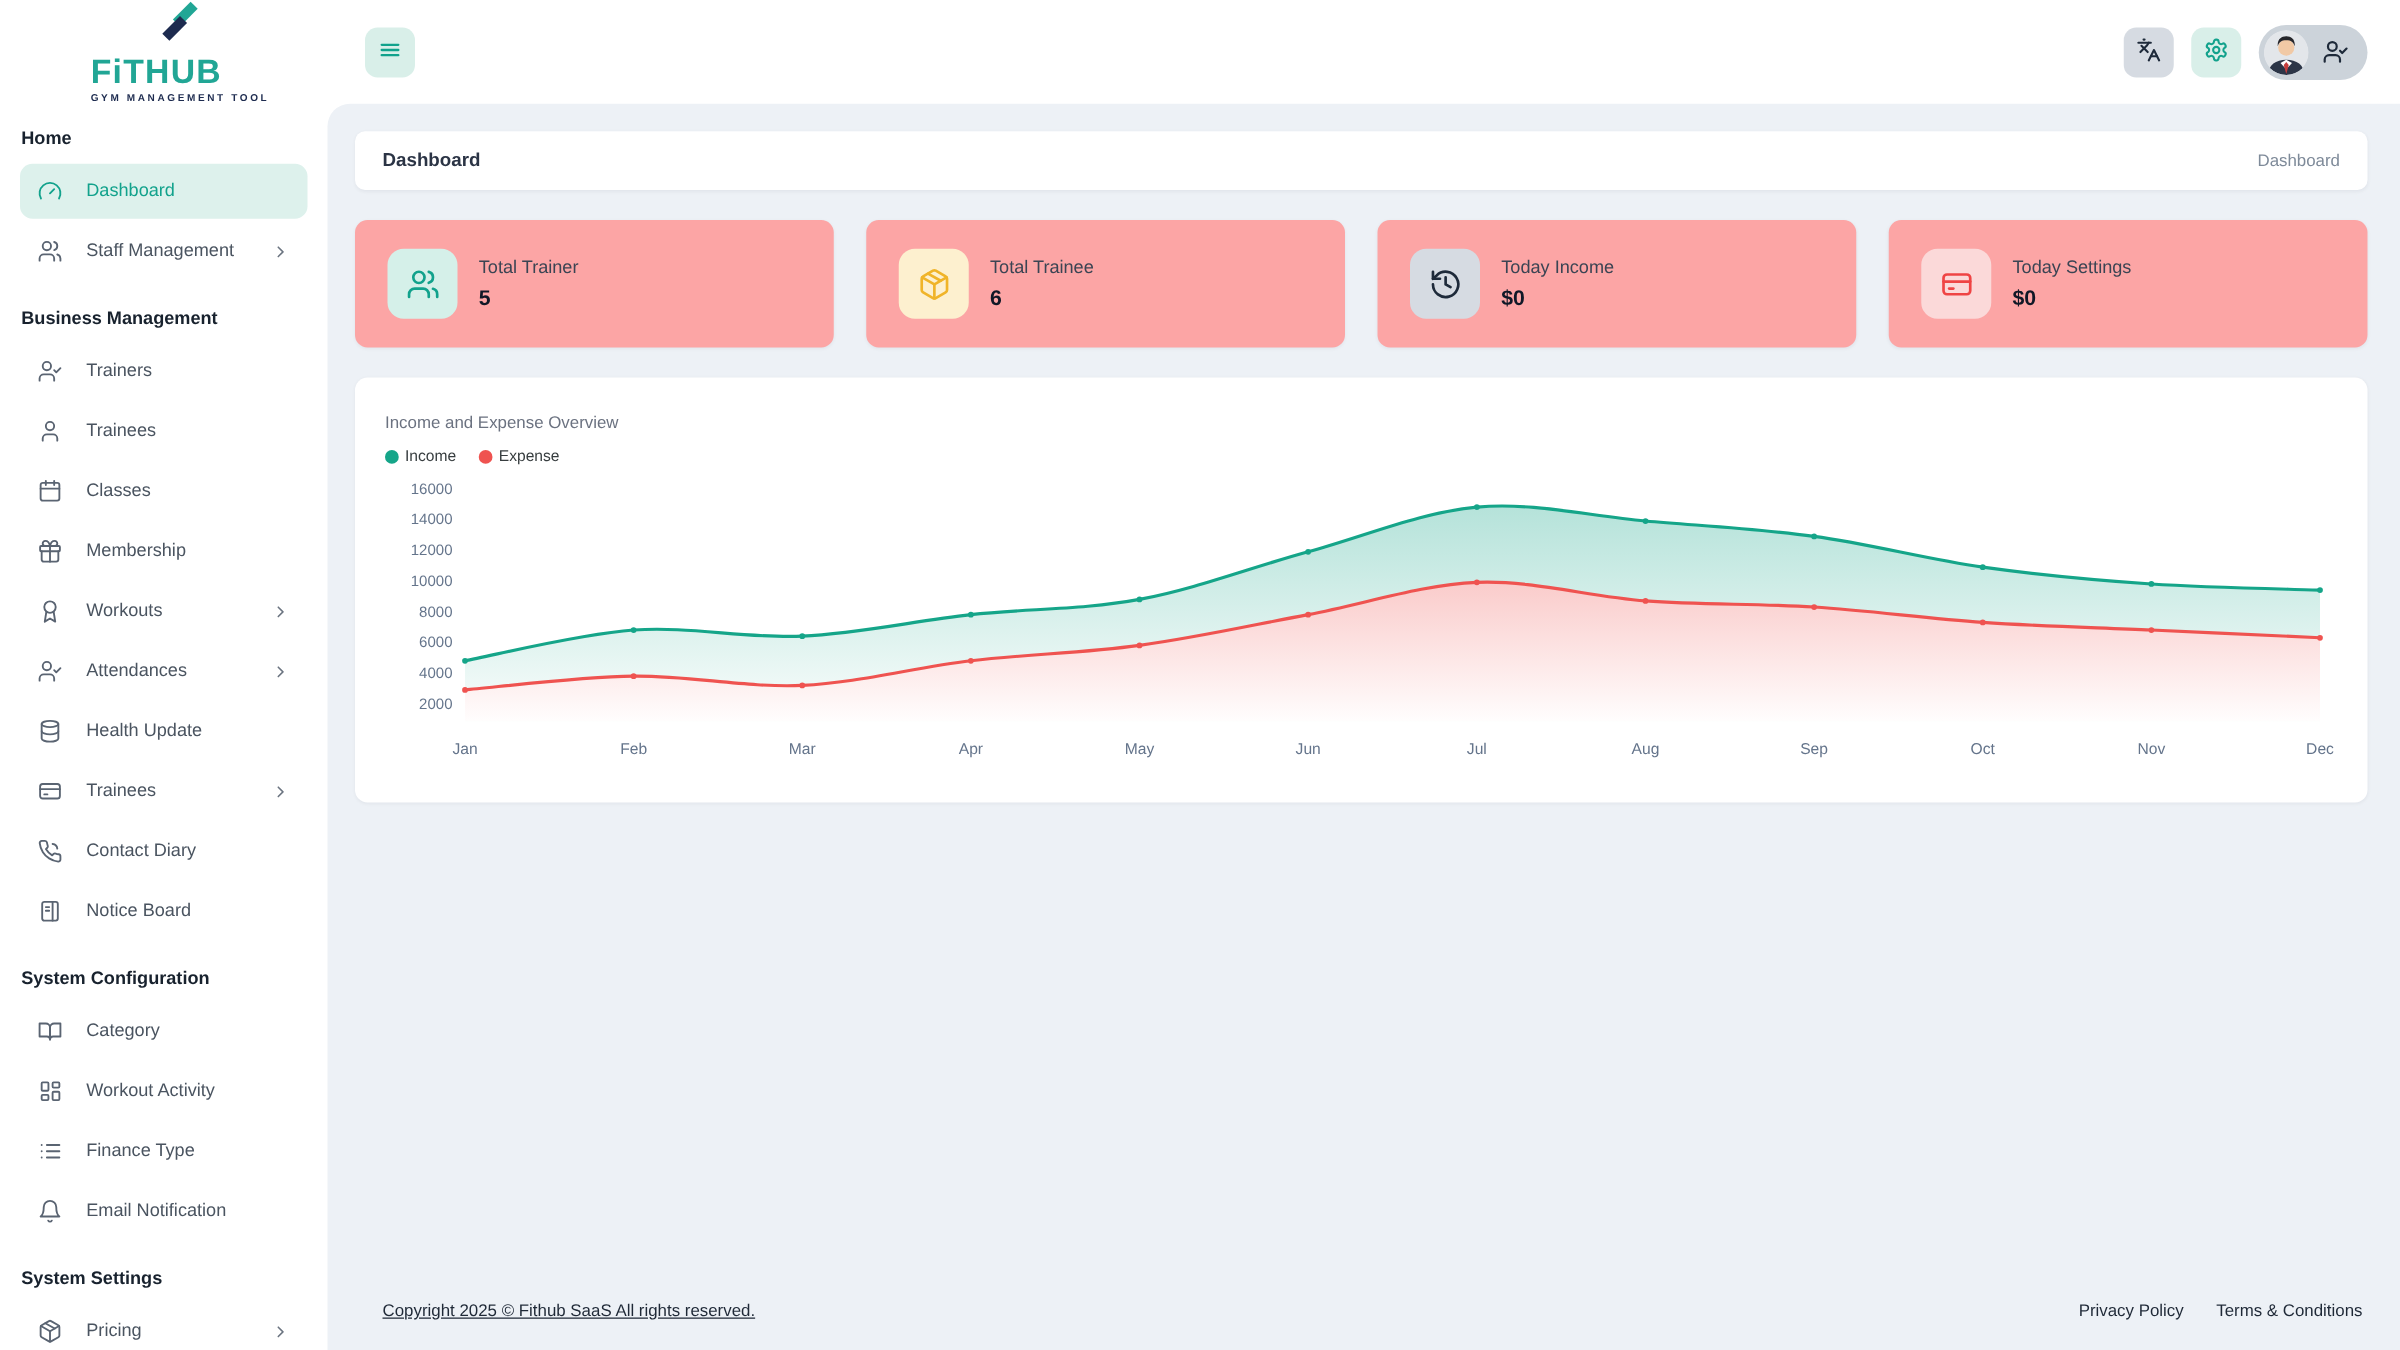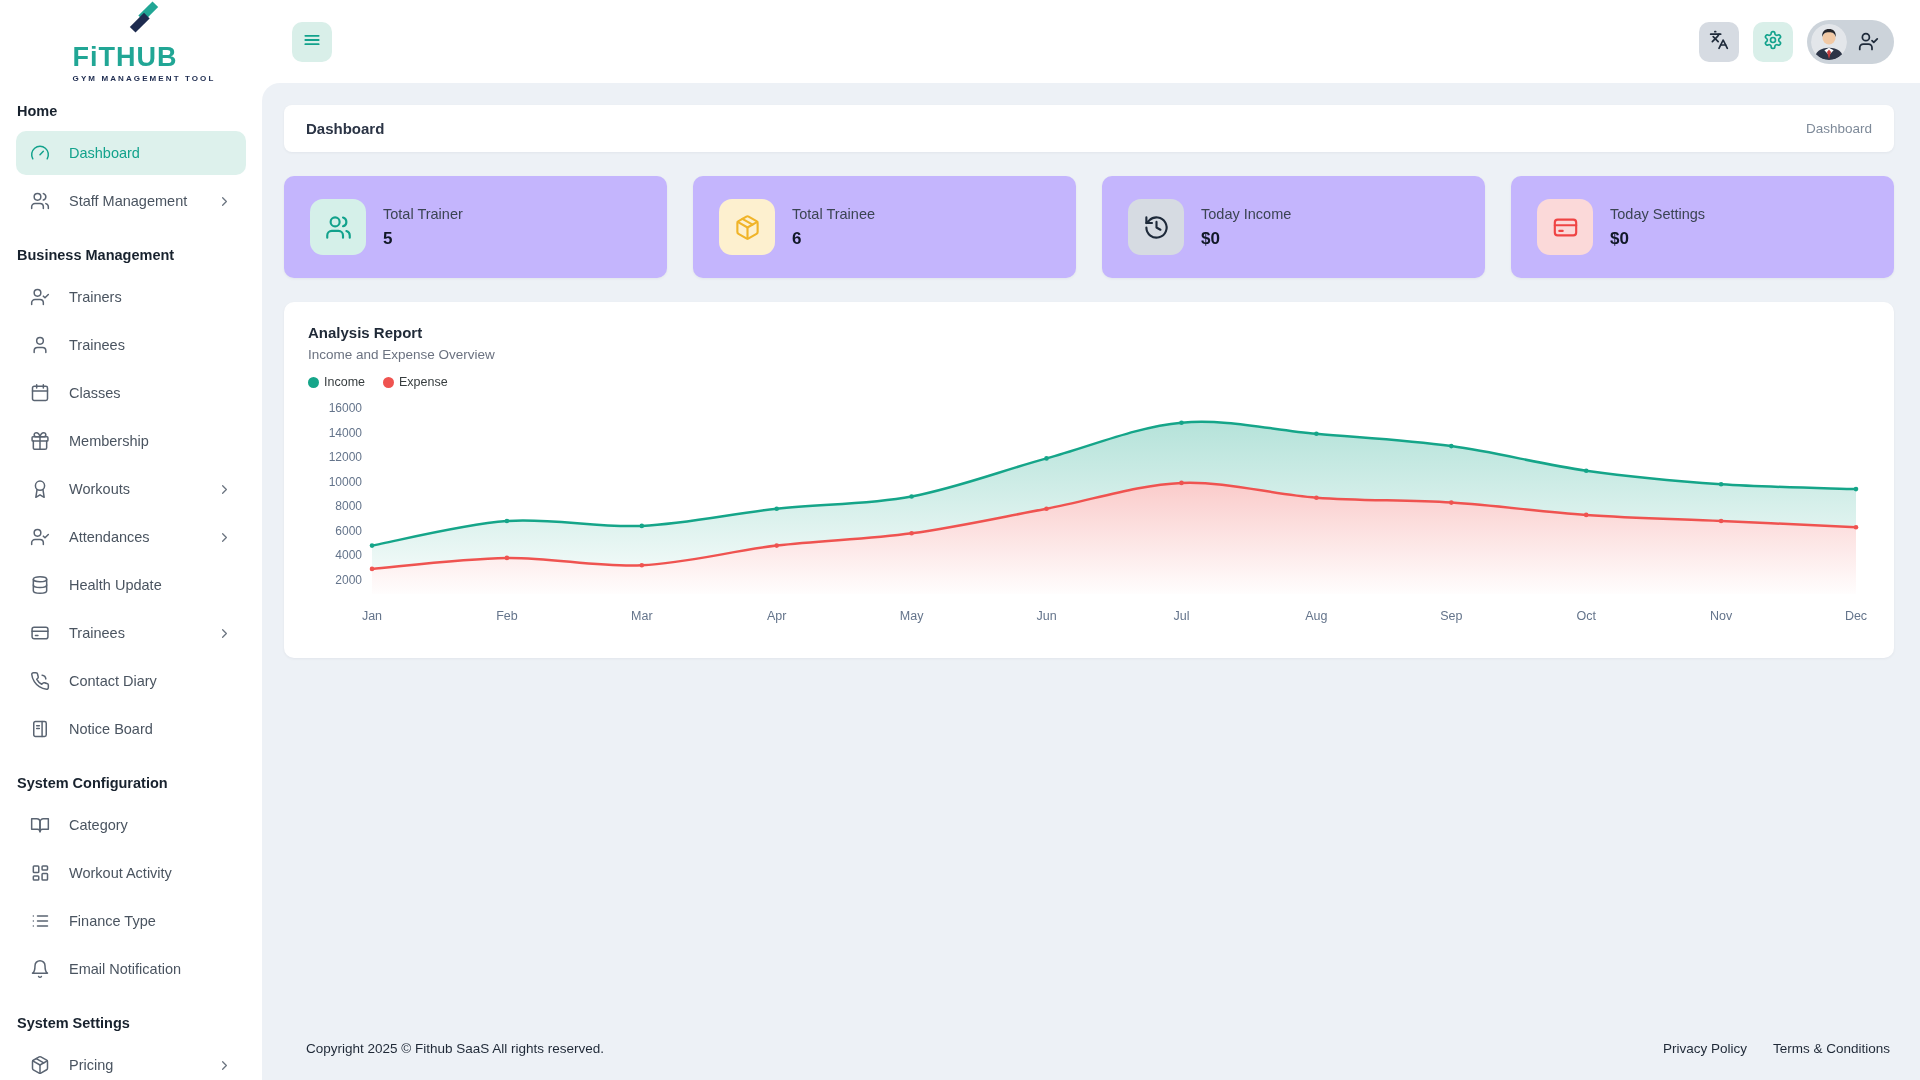--- a/index.html
+++ b/index.html
@@ -29,35 +29,35 @@
   .profile-pill { height: 44px; border-radius: 22px; background: #ccd3da; display: flex; align-items: center; gap: 11px; padding: 4px 15px 4px 4px; cursor: pointer; }
   .avatar { width: 36px; height: 36px; border-radius: 50%; overflow: hidden; display: flex; }
 
   .content { flex: 1; background: #edf1f6; border-top-left-radius: 18px; padding: 22px 26px 16px 22px; display: flex; flex-direction: column; gap: 24px; min-height: 0; }
 
   .title-card { background: #ffffff; border-radius: 8px; box-shadow: 0 1px 3px rgba(16,24,40,.05); padding: 15px 22px; display: flex; align-items: center; justify-content: space-between; }
   .title-card .page-title { font-size: 15px; font-weight: 700; color: #2b3445; }
   .title-card .breadcrumb { font-size: 13.5px; color: #7e8a99; }
 
   .stats-row { display: grid; grid-template-columns: repeat(4, 1fr); gap: 26px; }
-  .stat-card { background: #c4b5fd; border-radius: 10px; box-shadow: 0 1px 3px rgba(16,24,40,.05); height: 102px; padding: 0 26px; display: flex; align-items: center; gap: 17px; }
+  .stat-card { background: #fca5a5; border-radius: 10px; box-shadow: 0 1px 3px rgba(16,24,40,.05); height: 102px; padding: 0 26px; display: flex; align-items: center; gap: 17px; }
   .stat-icon { width: 56px; height: 56px; border-radius: 13px; display: flex; align-items: center; justify-content: center; flex: 0 0 56px; }
   .stat-label { font-size: 14.5px; color: #3b4453; }
   .stat-value { font-size: 17px; font-weight: 700; color: #111827; margin-top: 7px; }
 
   .analysis-card { background: #ffffff; border-radius: 10px; box-shadow: 0 1px 3px rgba(16,24,40,.05); padding: 22px 24px 18px 24px; }
   .analysis-title { font-size: 15px; font-weight: 700; color: #1f2937; }
   .analysis-subtitle { font-size: 13.5px; color: #6b7280; margin-top: 6px; }
   .legend-row { display: flex; justify-content: flex-start; align-items: center; gap: 18px; margin-top: 10px; height: 20px; }
   .legend-item { display: flex; align-items: center; gap: 5px; font-size: 12.5px; color: #373d3f; cursor: pointer; }
   .legend-dot { width: 11px; height: 11px; border-radius: 50%; }
   .chart-wrap { margin-top: 4px; }
 
   .footer { margin-top: auto; display: flex; align-items: center; justify-content: space-between; padding: 6px 4px 8px 22px; }
-  .footer-copy { font-size: 13.5px; color: #1f2937; }
+  .footer-copy { font-size: 13.5px; color: #1f2937; text-decoration: underline; }
   .footer-links { display: flex; gap: 26px; }
   .footer-links a { font-size: 13.5px; color: #1f2937; text-decoration: none; cursor: pointer; }
 </style>
 </head>
 <body>
 
 <div class="app">
 
   <aside class="sidebar">
     <div class="logo-row">
@@ -382,21 +382,20 @@
               </svg>
             </span>
             <span>
               <div class="stat-label">Today Settings</div>
               <div class="stat-value">$0</div>
             </span>
           </div>
         </div>
 
       <div class="analysis-card">
-        <div class="analysis-title">Analysis Report</div>
         <div class="analysis-subtitle">Income and Expense Overview</div>
         <div class="legend-row">
             <span class="legend-item">
               <span class="legend-dot" style="background:#15a589"></span>
               <span>Income</span>
             </span>
             <span class="legend-item">
               <span class="legend-dot" style="background:#ef5350"></span>
               <span>Expense</span>
             </span>

